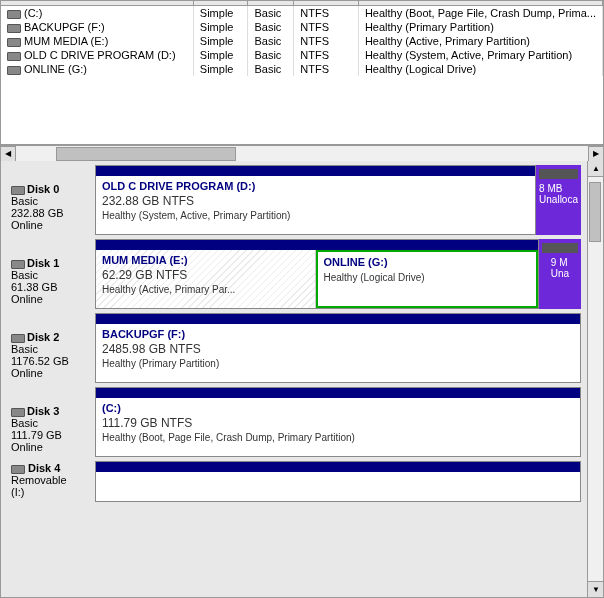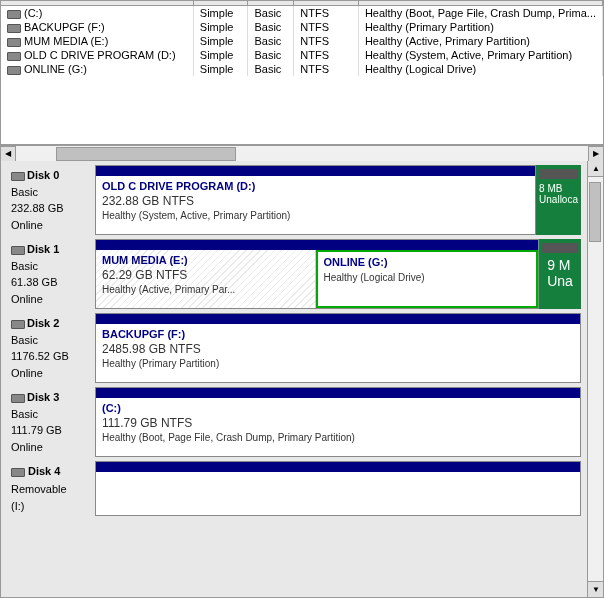--- a/index.html
+++ b/index.html
@@ -96,21 +96,21 @@
     }
 
     .disk-label {
       width: 90px;
       min-width: 90px;
       background: #e8e8e8;
       padding: 4px 6px;
       font-size: 11px;
       display: flex;
       flex-direction: column;
-      justify-content: space-between;
+      justify-content: flex-end;
     }
 
     .disk-label .disk-name {
       font-weight: bold;
     }
 
     .disk-content {
       flex: 1;
       border: 1px solid #888;
       background: white;
@@ -167,21 +167,21 @@
       color: #333;
     }
 
     .partition-health {
       font-size: 10px;
       color: #333;
       margin-top: 2px;
     }
 
     .unalloc {
-      background: #15803d;
+      background: #6d28d9;
       color: white;
       writing-mode: horizontal-tb;
       padding: 4px 3px;
       font-size: 10px;
       display: flex;
       flex-direction: column;
       align-items: center;
       justify-content: flex-start;
       min-width: 42px;
       max-width: 55px;
@@ -231,21 +231,21 @@
       width: 12px;
       height: 60px;
       background: #c0c0c0;
       border: 1px solid #999;
     }
 
     
     .disk4-row {
       display: flex;
       margin: 4px 4px 4px 4px;
-      height: 55px;
+      height: 41px;
       overflow: hidden;
     }
   </style>
 </head>
 <body>
 
 <div>
   <div class="top-table">
     <table>
       <thead>
@@ -359,21 +359,21 @@
       <div class="partition-health">Healthy (Active, Primary Par...</div>
     </div>
           <div class="partition selected" style="flex: 5 1 0%;">
       <div class="partition-name">ONLINE  (G:)</div>
       <div class="partition-health">Healthy (Logical Drive)</div>
     </div>
         </div>
       </div>
       <div class="unalloc">
         <div class="unalloc-bar"></div>
-        <span style="white-space: pre; font-size: 14px;">9 M
+        <span style="white-space: pre; font-size: 10px;">9 M
 Una</span>
       </div>
     </div>
     <div class="disk-row">
       <div class="disk-label">
     <span class="disk-name">
       <span style="display:inline-block;width:14px;height:9px;background:#888;border:1px solid #555;border-radius:1px;margin-right:2px;vertical-align:middle;"></span>Disk 2
     </span>
     <span>Basic</span>
     <span>1176.52 GB</span>

